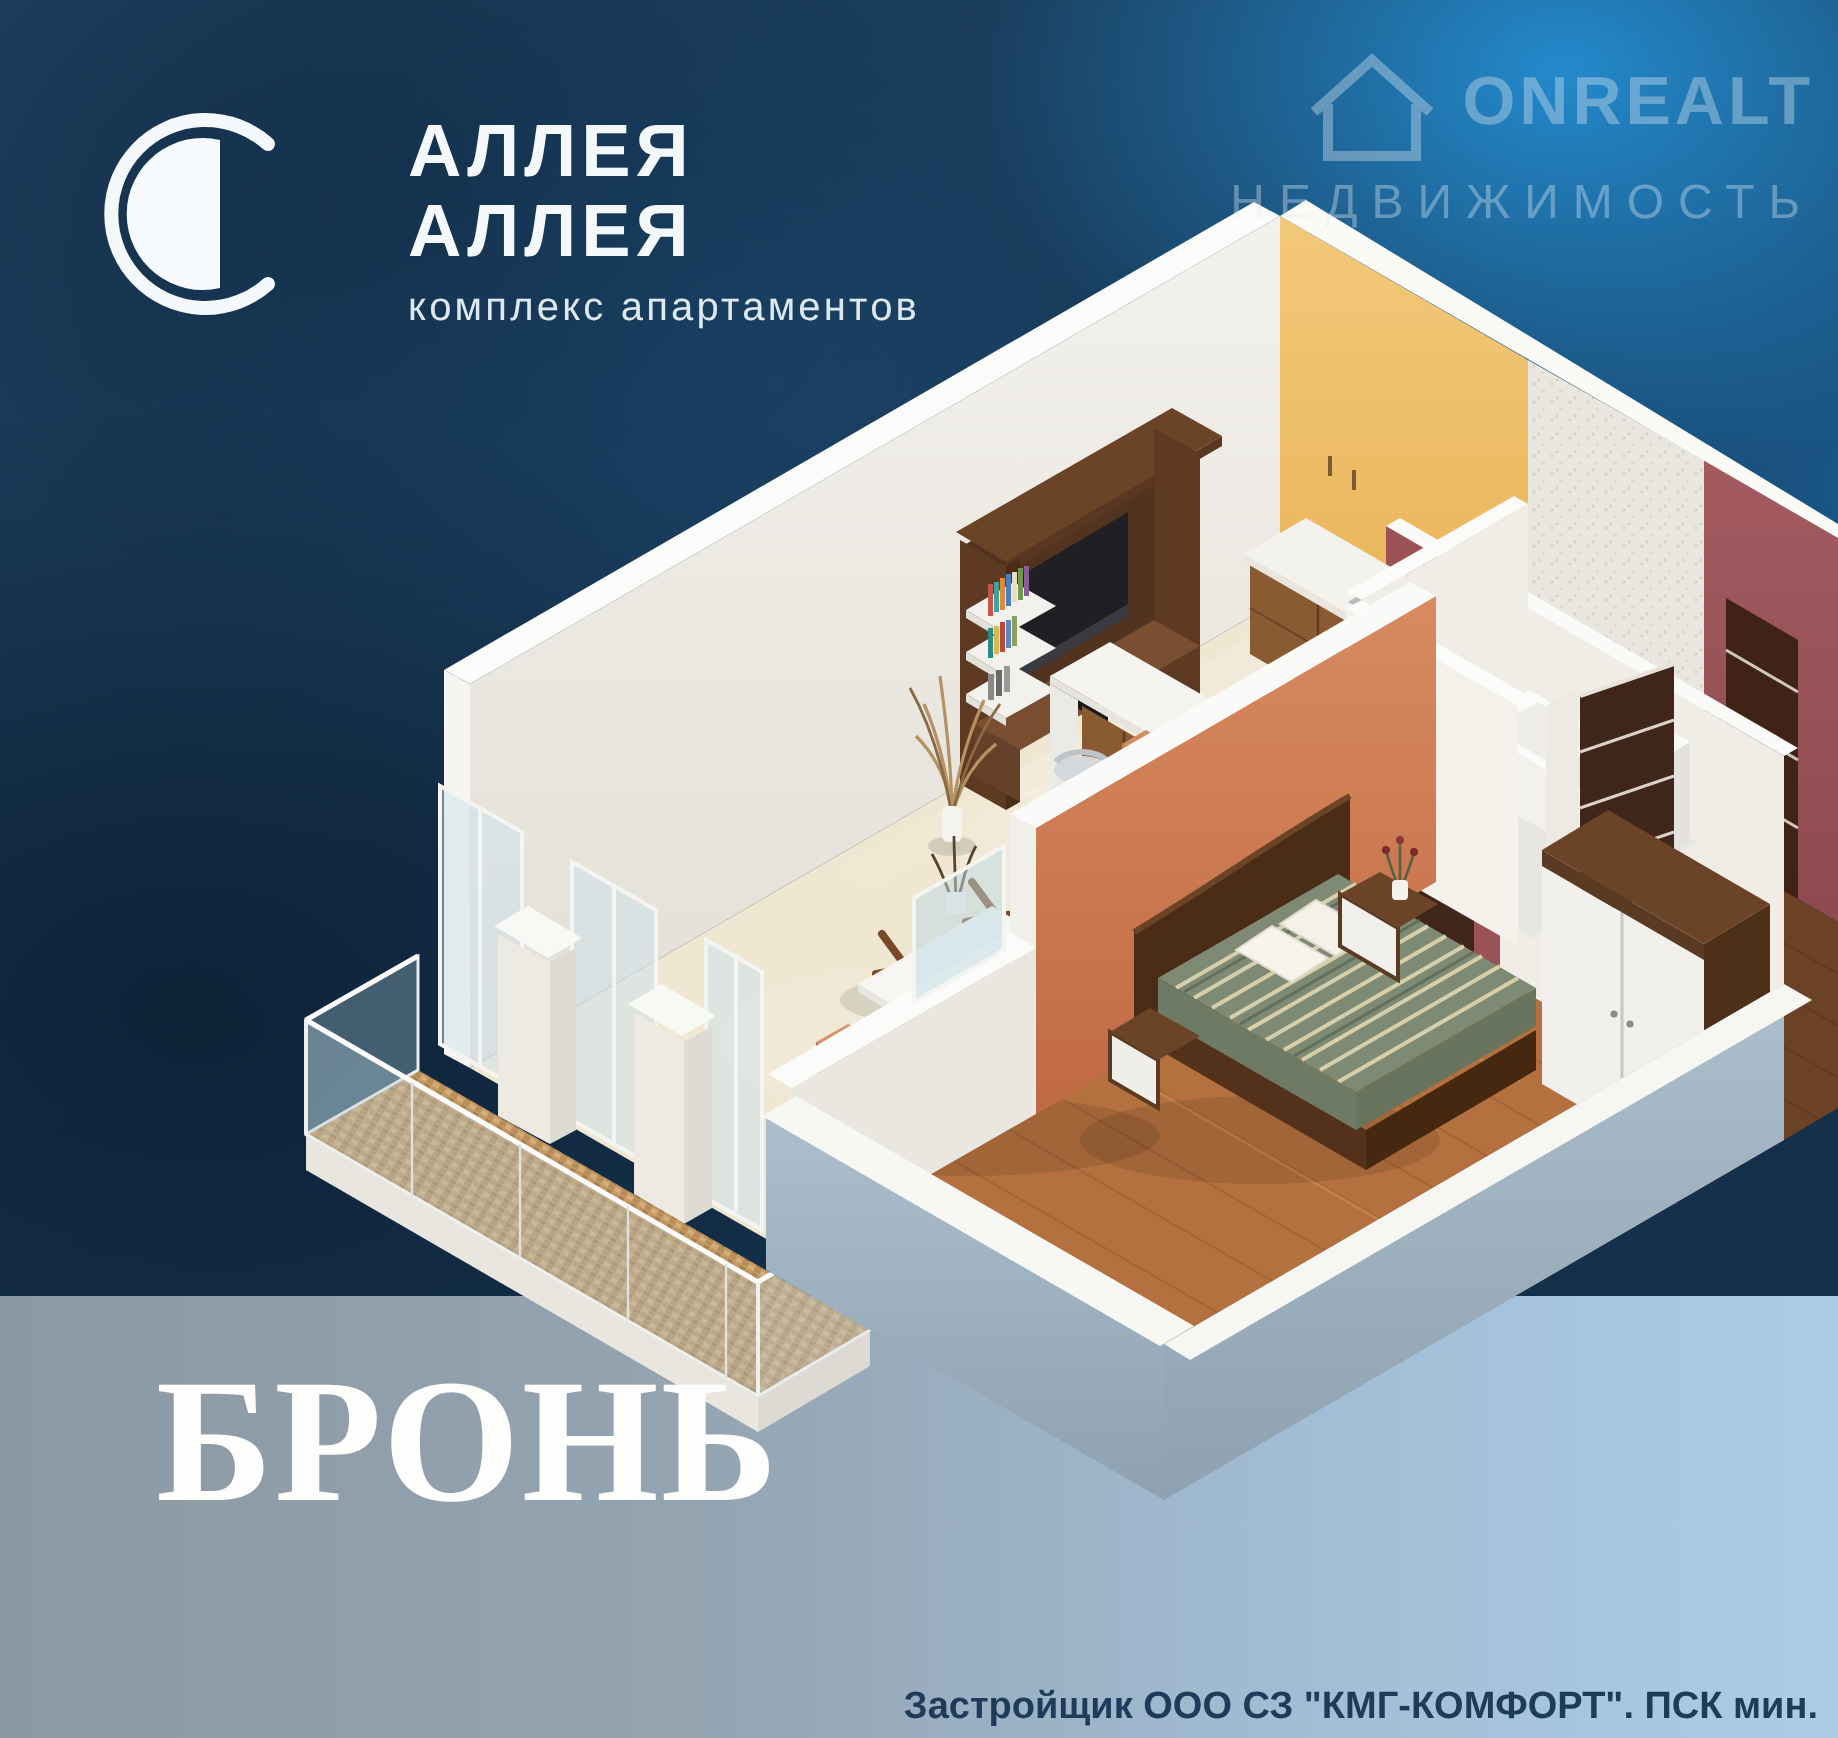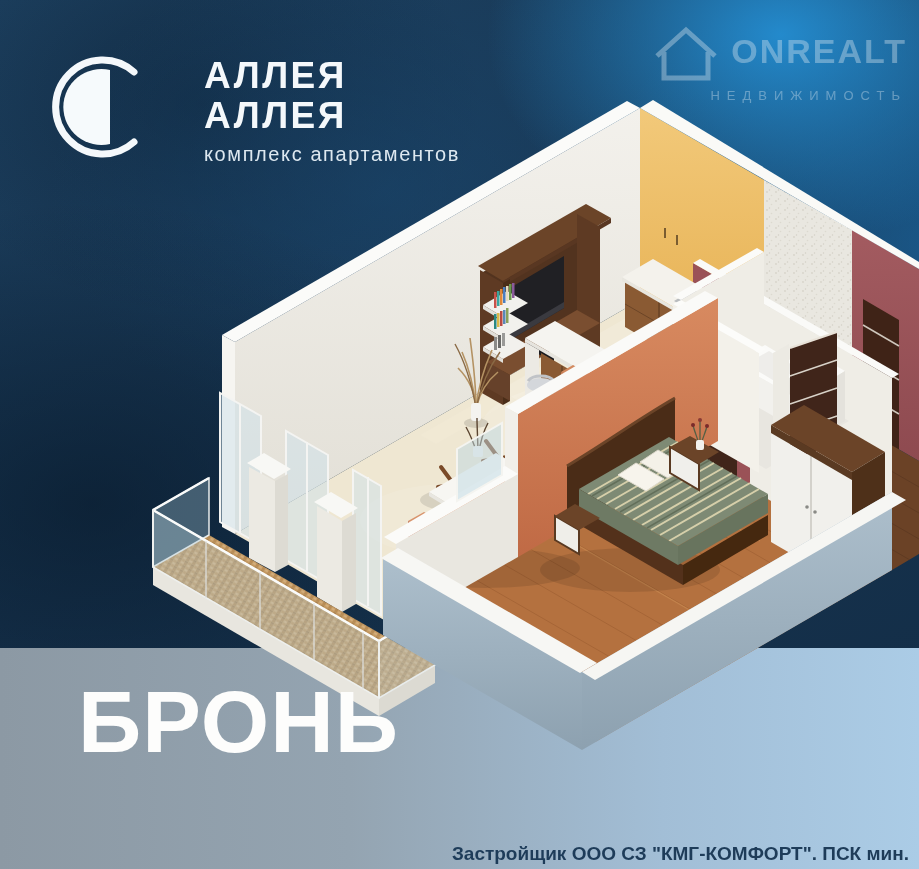--- a/index.html
+++ b/index.html
@@ -20,23 +20,23 @@
   }
   #plan-svg{position:absolute;left:0;top:0;}
   .logo{position:absolute;left:40px;top:48px;color:#f4f8fb;}
   .logo-row{display:flex;align-items:flex-end;gap:40px;}
   .logo-text{margin-left:14px;}
   .logo-line{font-weight:bold;font-size:37px;letter-spacing:2.5px;line-height:1.08;}
   .logo-sub{font-size:20px;letter-spacing:1.6px;margin-top:7px;color:#dde8f0;}
   .watermark{position:absolute;right:12px;top:18px;text-align:right;color:#e6eef5;opacity:.36;}
   .wm-row{display:flex;align-items:center;justify-content:flex-end;}
   .wm-brand{font-weight:bold;font-size:34px;letter-spacing:2px;}
-  .wm-tag{font-size:13px;letter-spacing:7px;margin-top:4px;}
+  .wm-tag{font-size:24px;letter-spacing:7px;margin-top:4px;}
   .offer{position:absolute;left:78px;top:678px;color:#fdfdfc;}
-  .offer-headline{font-weight:bold;font-size:88px;letter-spacing:1px;line-height:1.0;}
+  .offer-headline{font-weight:bold;font-size:88px;letter-spacing:1px;line-height:1.0;font-family:Liberation Serif, serif;}
   .offer-subline{font-weight:bold;font-size:47px;margin-top:10px;margin-left:14px;letter-spacing:1px;}
   .legal{position:absolute;right:10px;bottom:4px;font-weight:bold;font-size:19px;color:#1e3c59;}
 </style>
 </head>
 <body>
 
 <div id="stage">
 
   <div id="bottom-band"></div>
 

